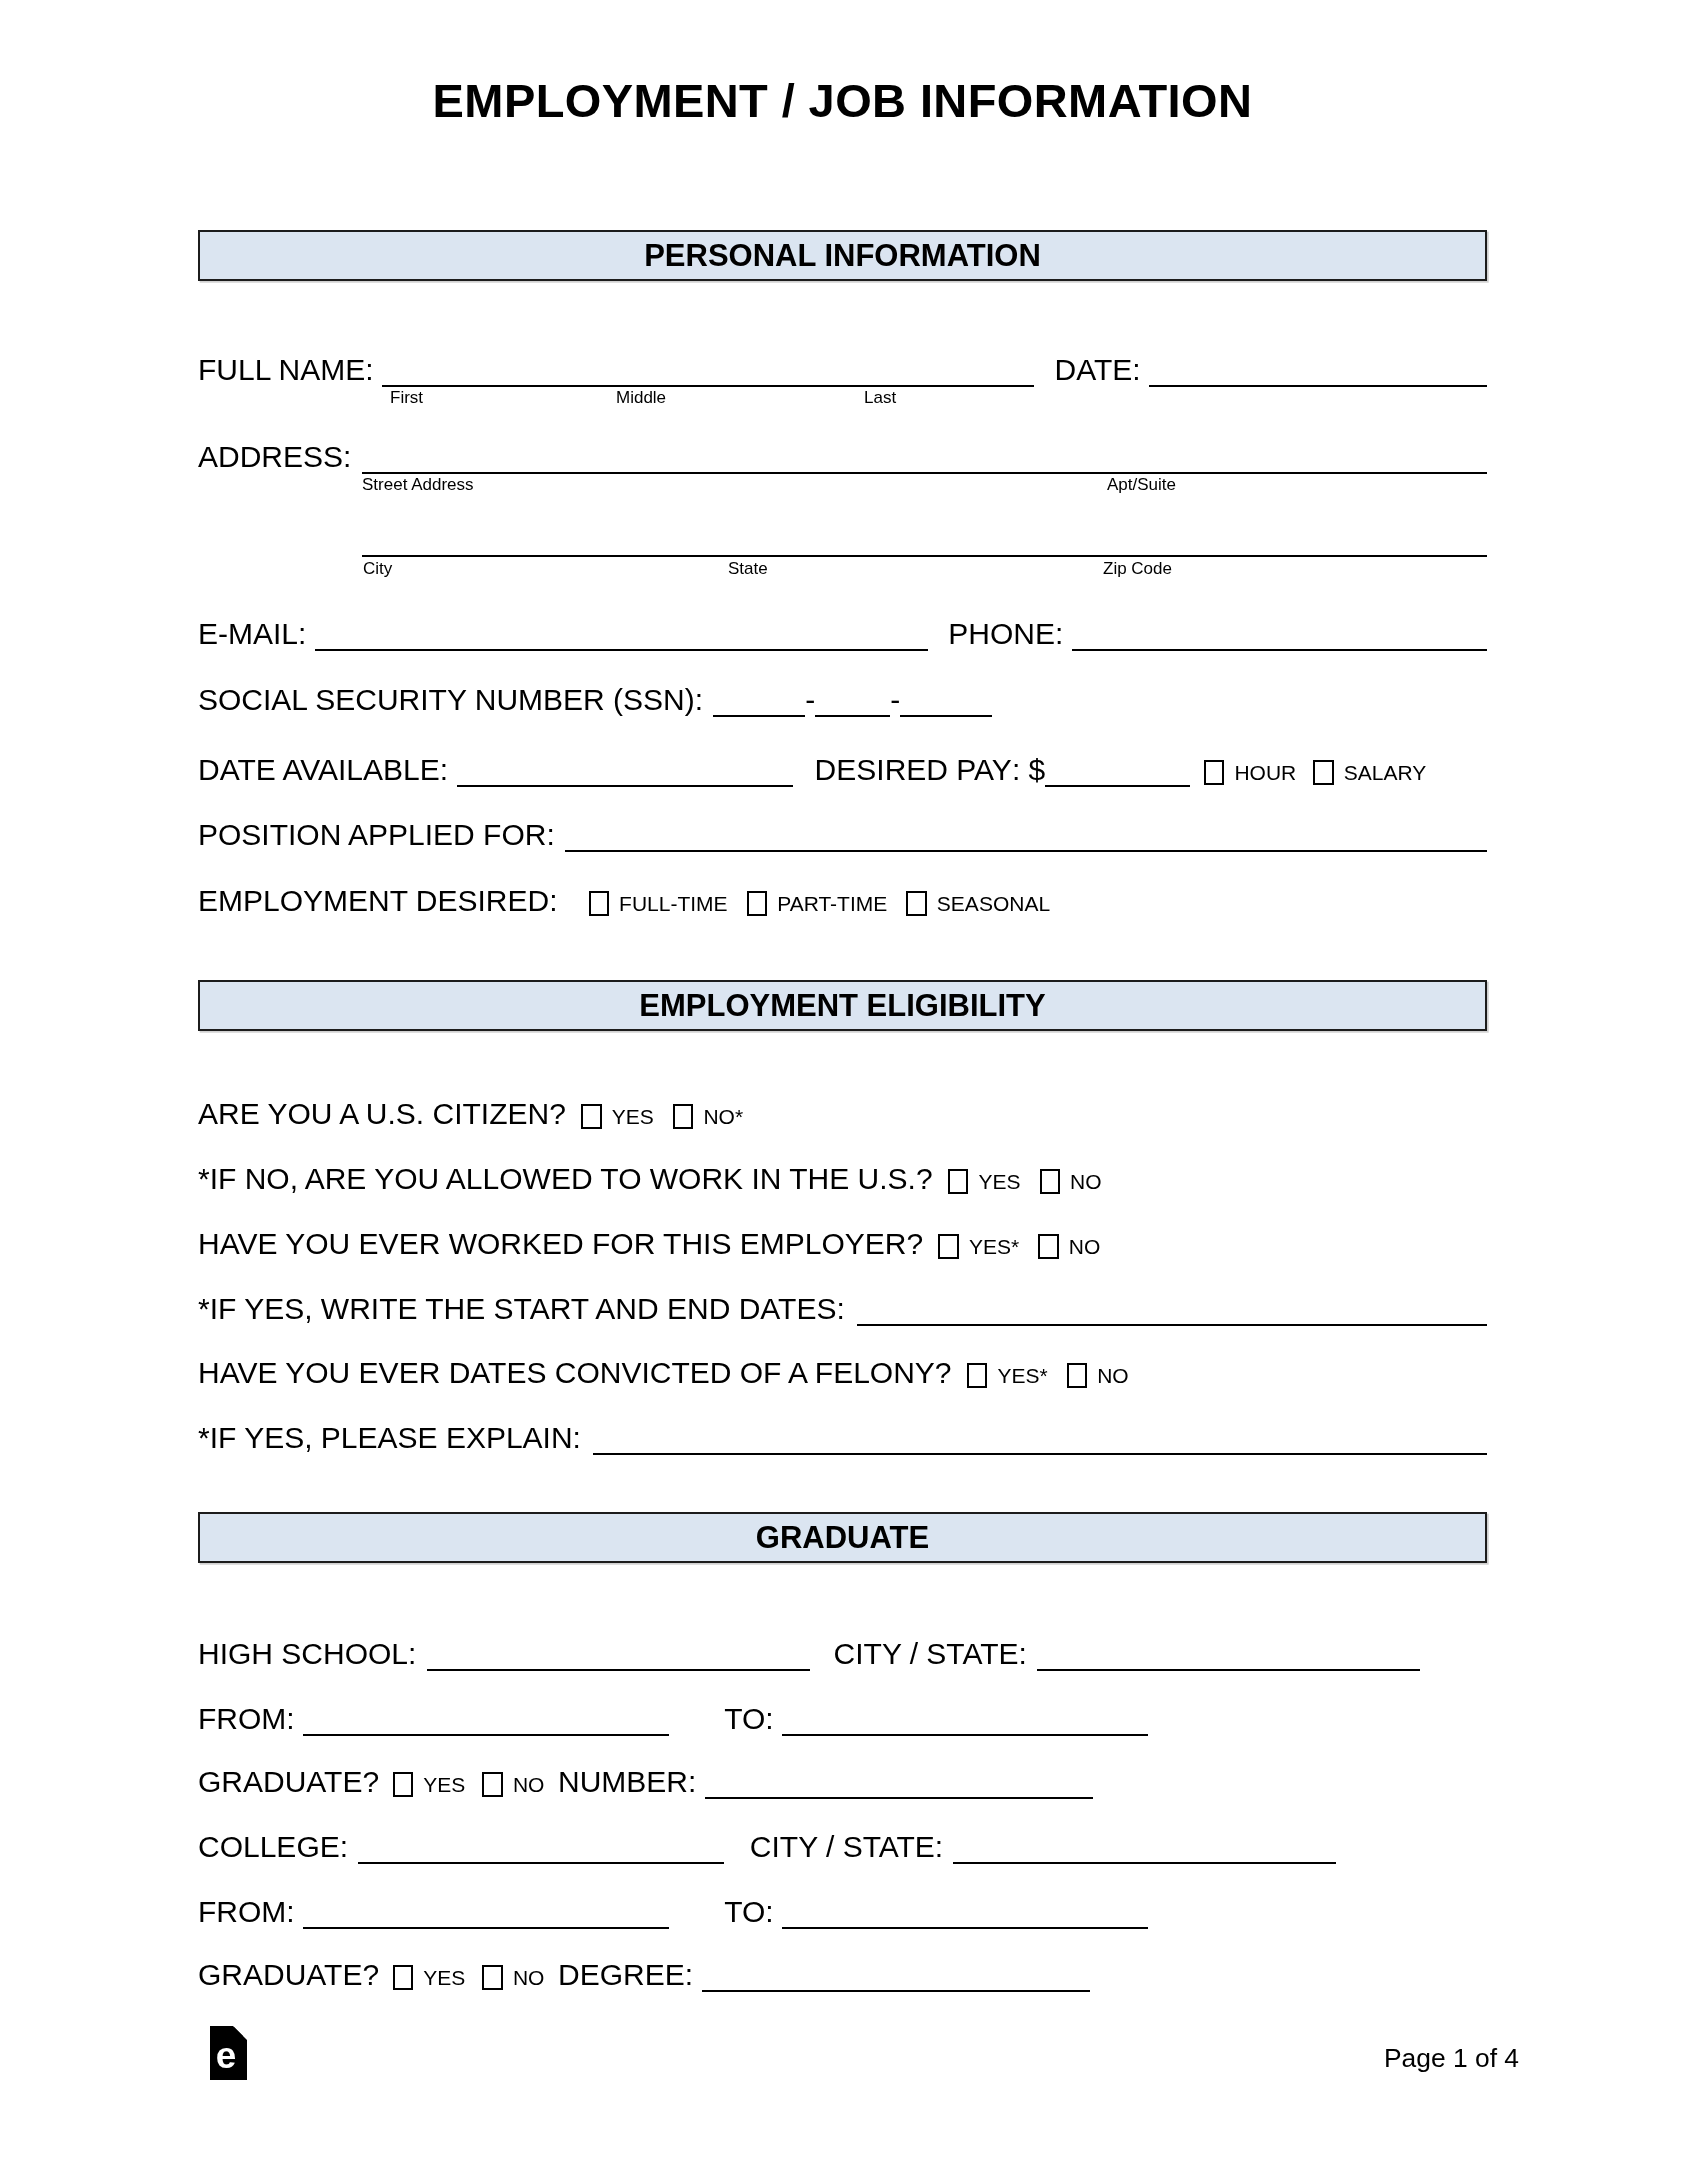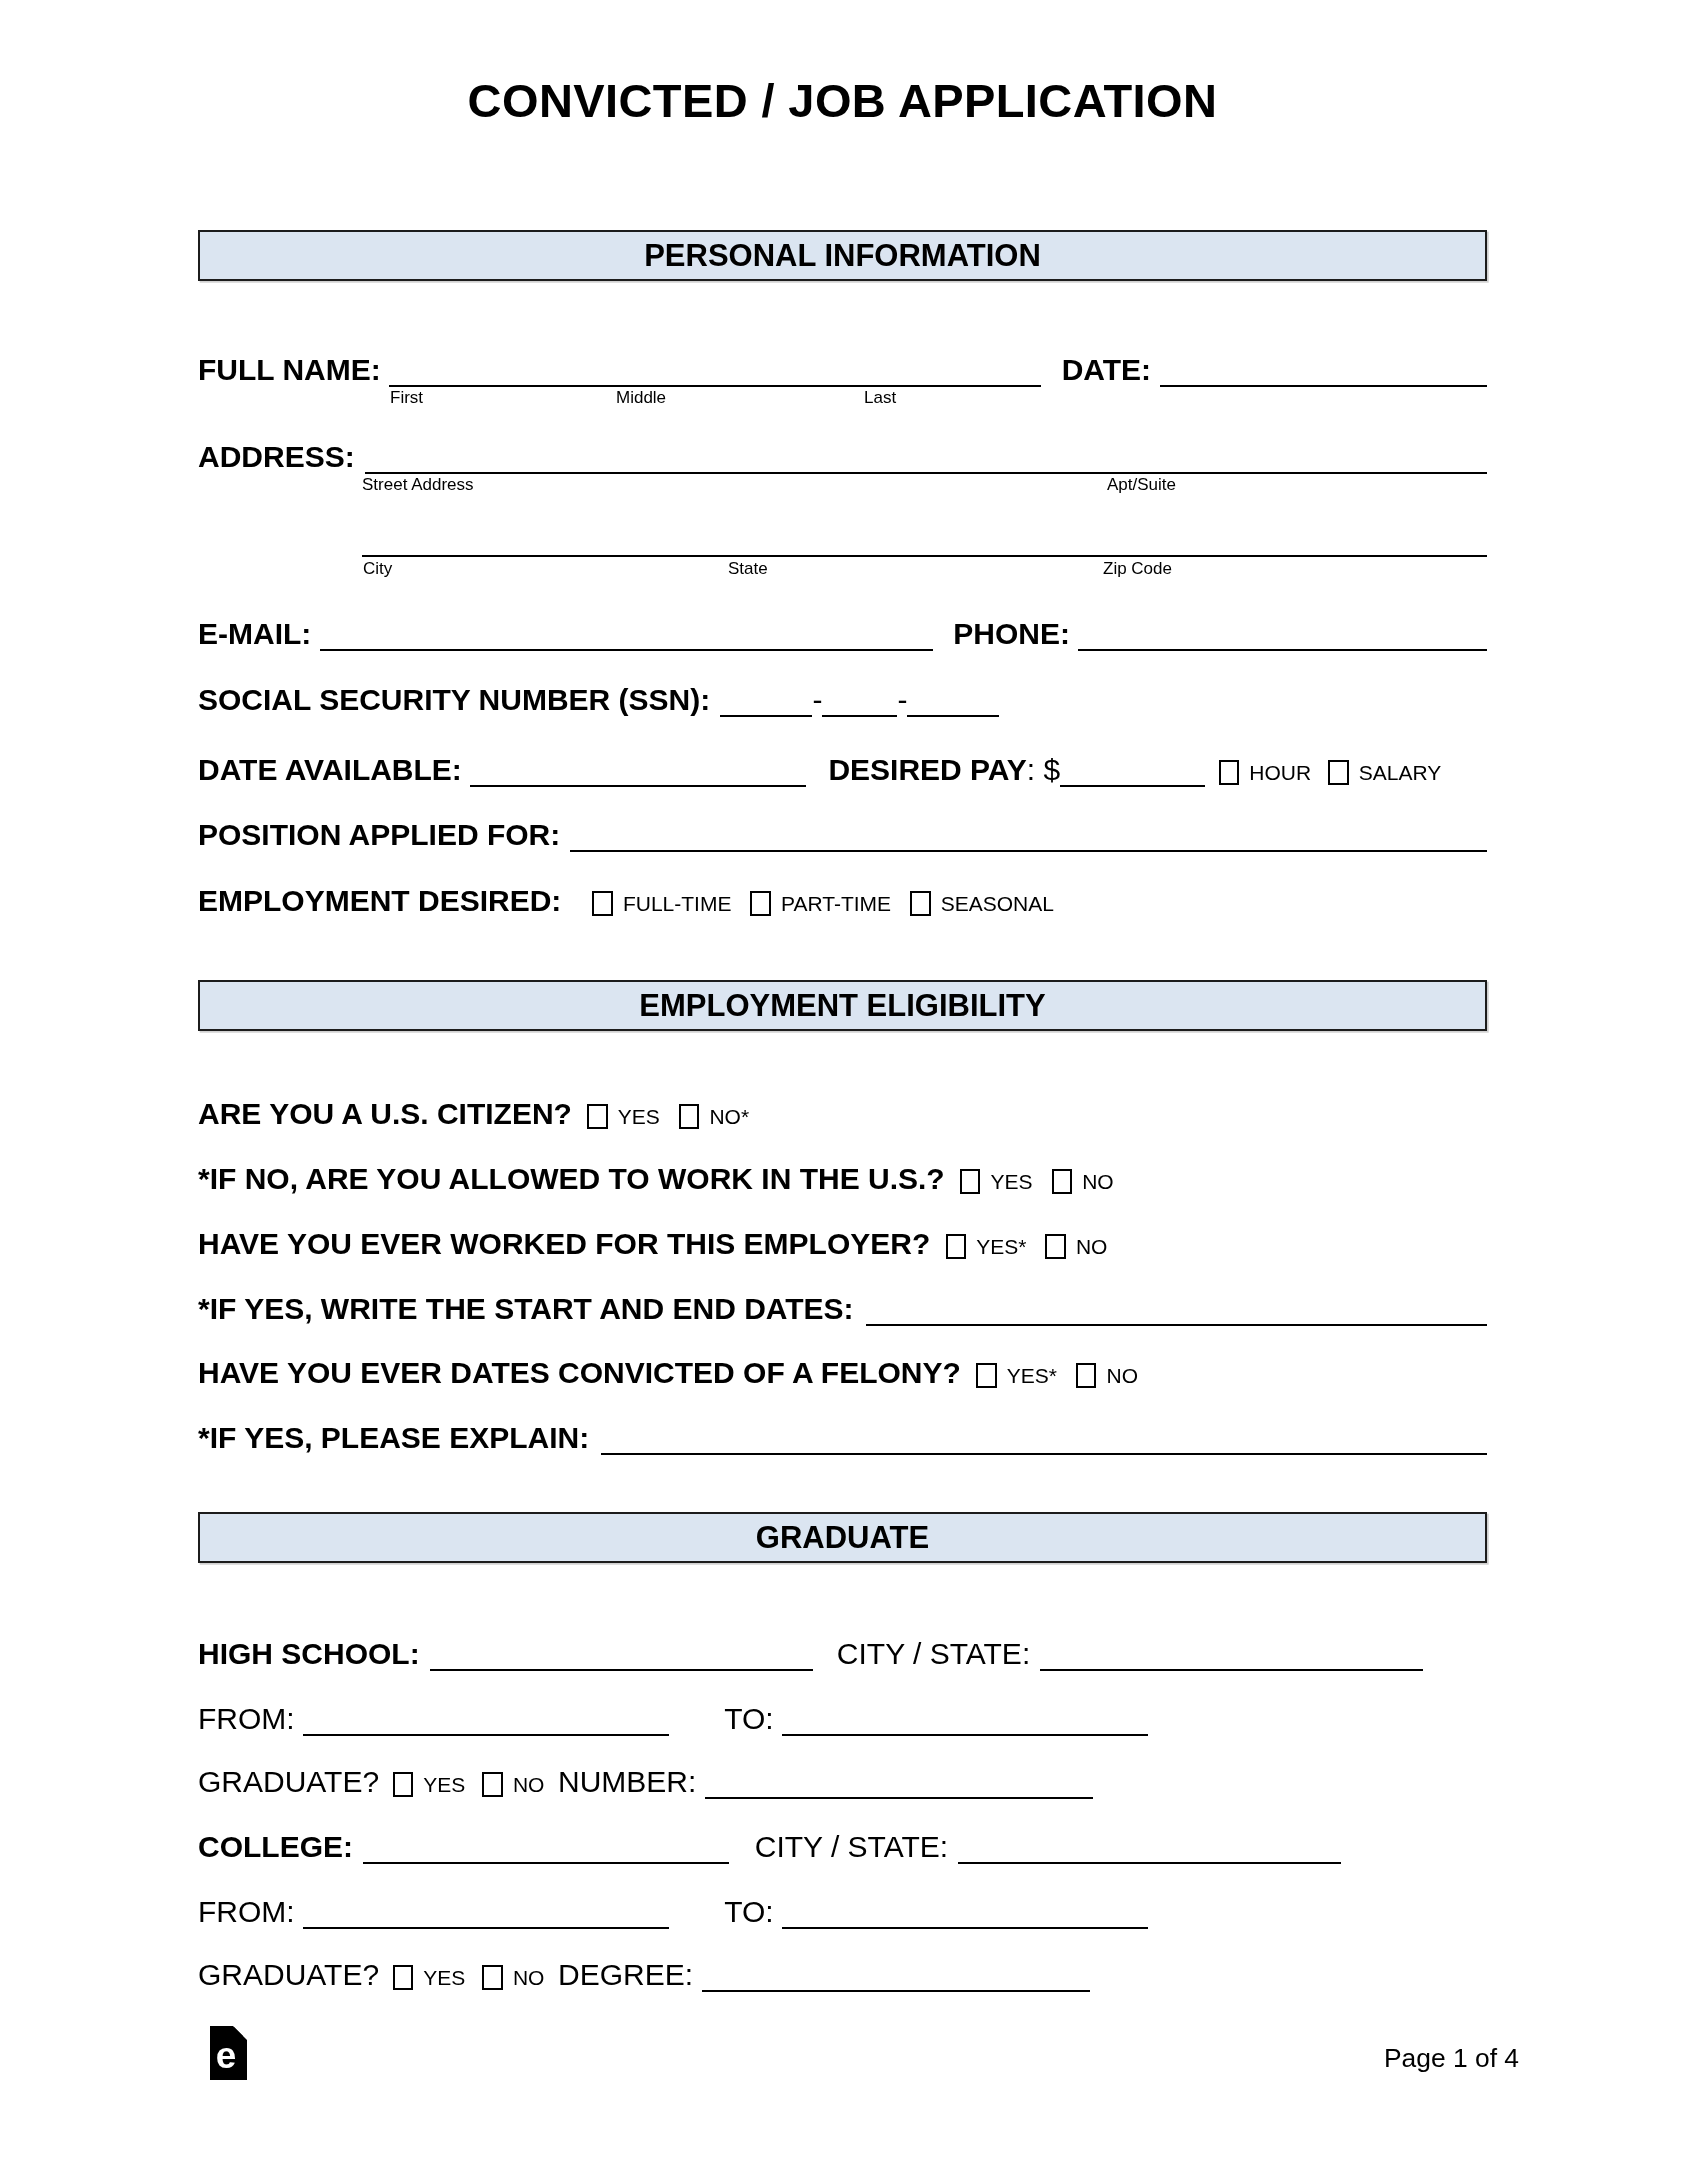--- a/index.html
+++ b/index.html
@@ -28,21 +28,21 @@
     display: flex; align-items: center; justify-content: center;
     font-size: 31px; font-weight: bold;
     box-shadow: 1.7px 1.7px 0 rgba(120,120,120,0.35);
   }
   .row {
     position: absolute; left: 198px; right: 198px; height: 36px;
     display: flex; align-items: flex-end;
     font-size: 30px; line-height: 1.0;
     white-space: nowrap;
   }
-  .b { font-weight: bold; }
+  .b { font-weight: normal; }
   .lab { display: inline-block; padding-bottom: 1.7px; }
   .line {
     display: inline-block; height: 100%;
     border-bottom: 2.6px solid #000;
     box-sizing: border-box;
   }
   .grow { flex: 1 1 auto; }
   .cb {
     display: inline-block; width: 20.4px; height: 25.6px;
     border: 2.6px solid #000; background: #fff;
@@ -85,21 +85,21 @@
   .ml64 { margin-left: 55px; }
   .w88  { width: 75px; }  .w108 { width: 92px; } .w170 { width: 145px; }
   .w395 { width: 336px; } .w430 { width: 366px; } .w450 { width: 383px; }
   .w455 { width: 388px; } .w765 { width: 652px; }
 </style>
 </head>
 <body>
 
 <div id="page">
 
-  <div class="title">CONVICTED / JOB APPLICATION</div>
+  <div class="title">EMPLOYMENT / JOB INFORMATION</div>
 
   <div class="band" style="top:230px">
     <span>PERSONAL INFORMATION</span>
   </div>
 
   <div class="row" style="top:351px">
     <span class="lab b">FULL NAME:</span>
     <span class="line w765 ml10"></span>
     <span class="lab b ml24">DATE:</span>
     <span class="line grow ml10"></span>

